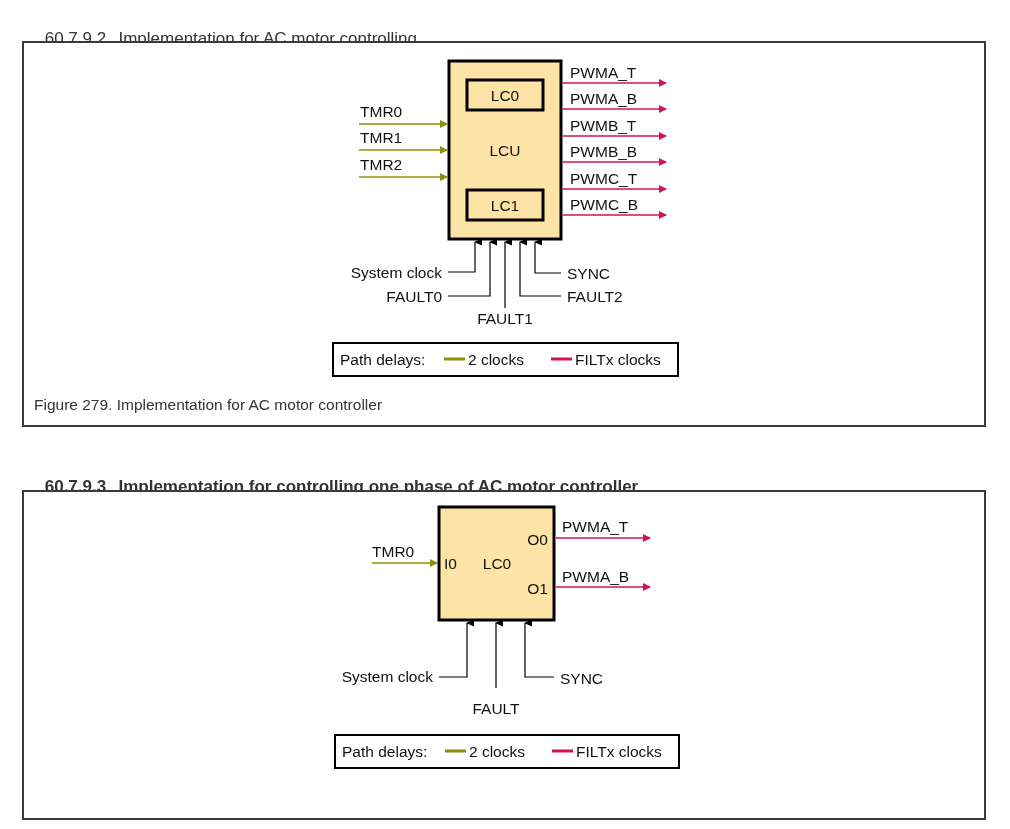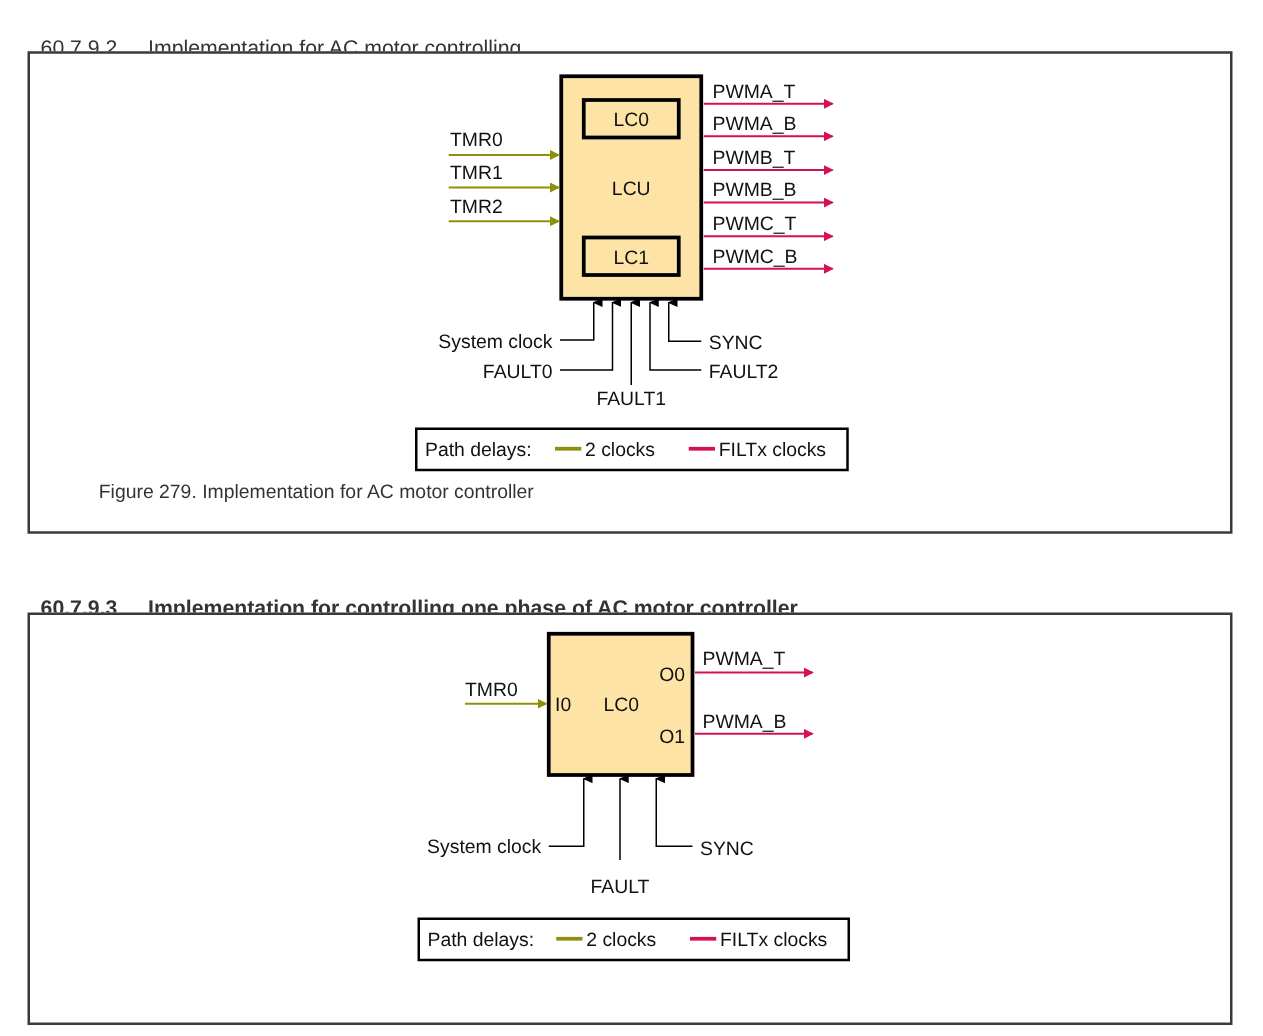--- a/index.html
+++ b/index.html
@@ -1,19 +1,19 @@
 <!DOCTYPE html>
 <html><head>
 <meta charset="utf-8">
 <style>
   html, body { margin: 0; padding: 0; background: #ffffff; }
   body { width: 1010px; height: 829px; position: relative; overflow: hidden;
          font-family: "Liberation Sans", sans-serif; color: #222; }
   .section-title { position: absolute; left: 23px; font-size: 17px; color: #333; white-space: pre; }
-  .section-title .num { display: inline-block; width: 86px; }
+  .section-title .num { display: inline-block; width: 86px; text-align: center; }
   .figure-box { position: absolute; left: 22px; width: 964px; border: 2px solid #3a3a3a; background: #fff; box-sizing: border-box; }
   .caption { position: absolute; left: 10px; font-size: 15.5px; color: #333; }
   svg { position: absolute; left: 0; top: 0; overflow: visible; }
   svg text { font-family: "Liberation Sans", sans-serif; font-size: 15.5px; fill: #111; }
 </style>
 </head>
 <body>
 
 <div class="section-title" style="top:9px;">
   <span class="num">60.7.9.2</span><span>Implementation for AC motor controlling</span>
@@ -101,21 +101,21 @@
 
     <g>
       <rect x="309" y="300" width="345" height="33" fill="#fff" stroke="#000" stroke-width="2"></rect>
       <text x="316" y="322">Path delays:</text>
       <line x1="420" y1="316" x2="441" y2="316" stroke="#8f8f0a" stroke-width="3"></line>
       <text x="444" y="322">2 clocks</text>
       <line x1="527" y1="316" x2="548" y2="316" stroke="#d6114f" stroke-width="3"></line>
       <text x="551" y="322">FILTx clocks</text>
     </g>
   </svg>
-  <div class="caption" style="top:342px;margin-left:45px;">Figure 279.  Implementation for AC motor controller</div>
+  <div class="caption" style="top:353px;">Figure 279.  Implementation for AC motor controller</div>
 </div>
 
 <div class="section-title" style="top:457px;font-weight:bold;">
   <span class="num">60.7.9.3</span><span>Implementation for controlling one phase of AC motor controller</span>
 </div>
 
 <div class="figure-box" style="top:490px; height:330px;">
   <svg width="964" height="330">
     <defs>
       <marker id="arrOlive2" markerWidth="8" markerHeight="8" refX="7" refY="4" orient="auto" markerUnits="userSpaceOnUse">

